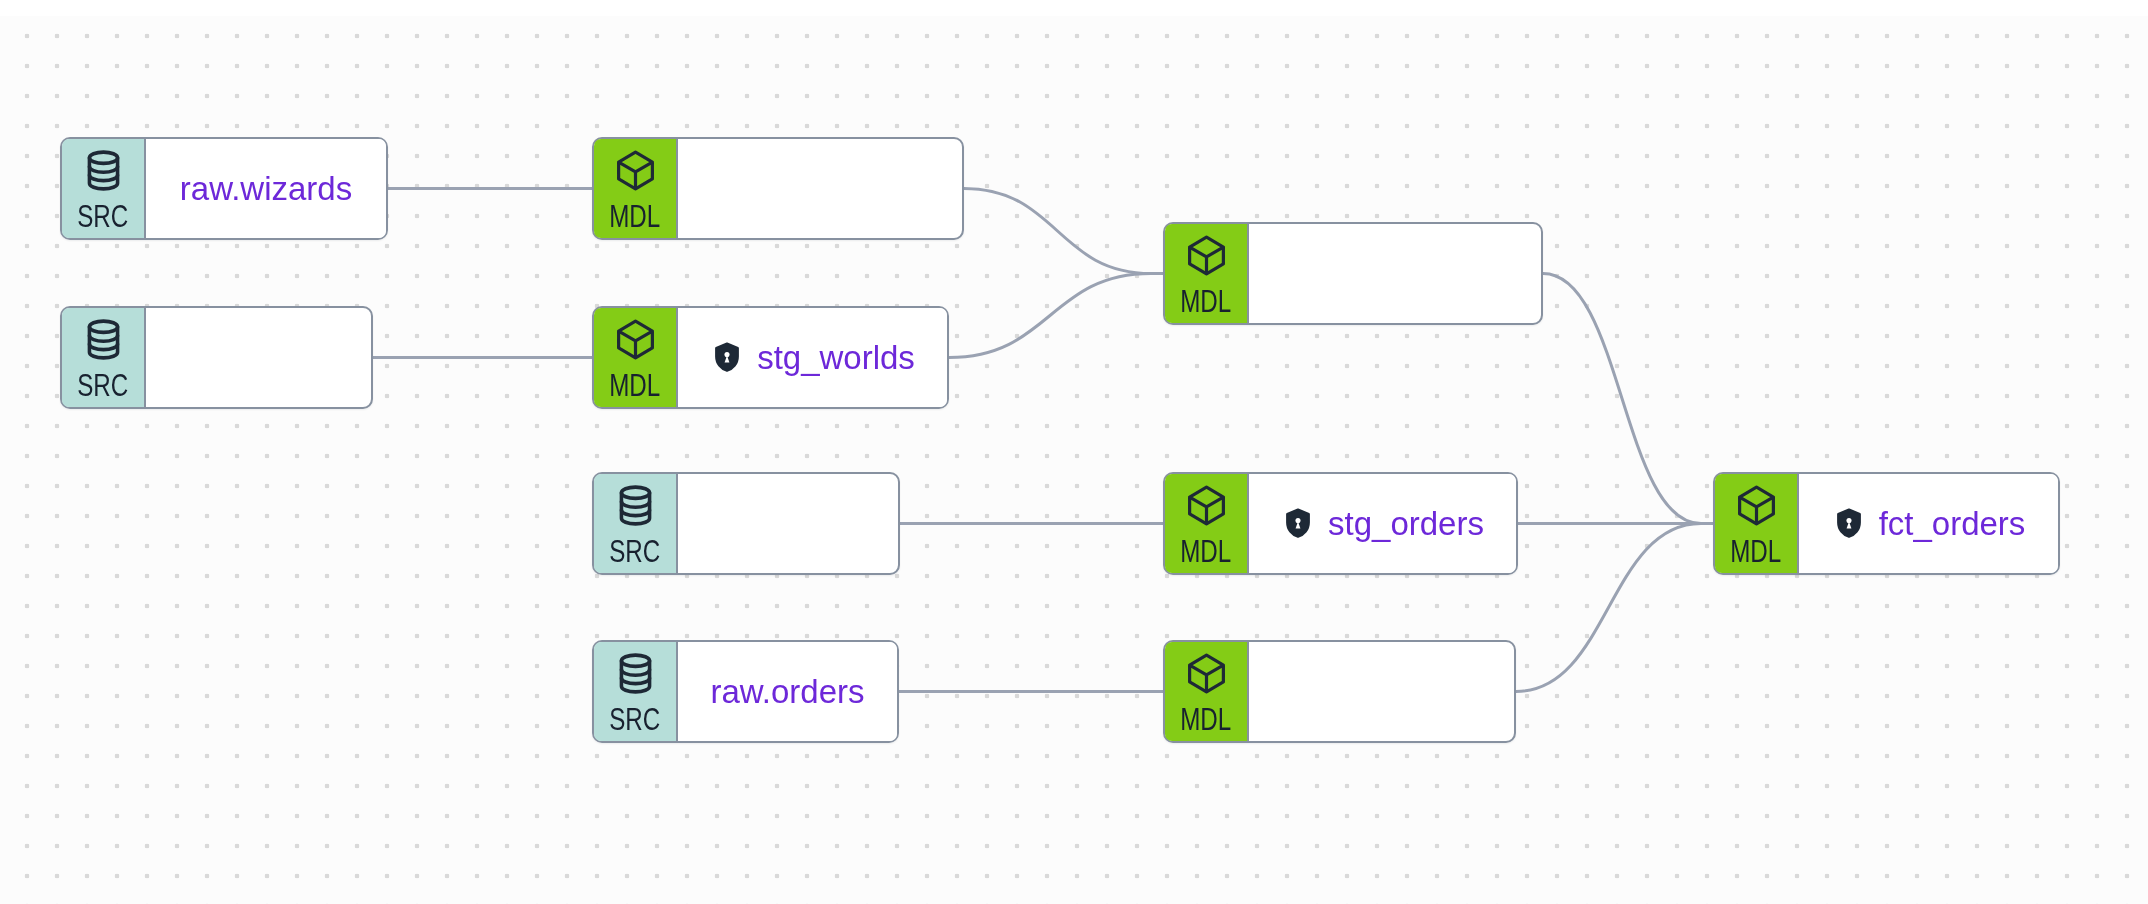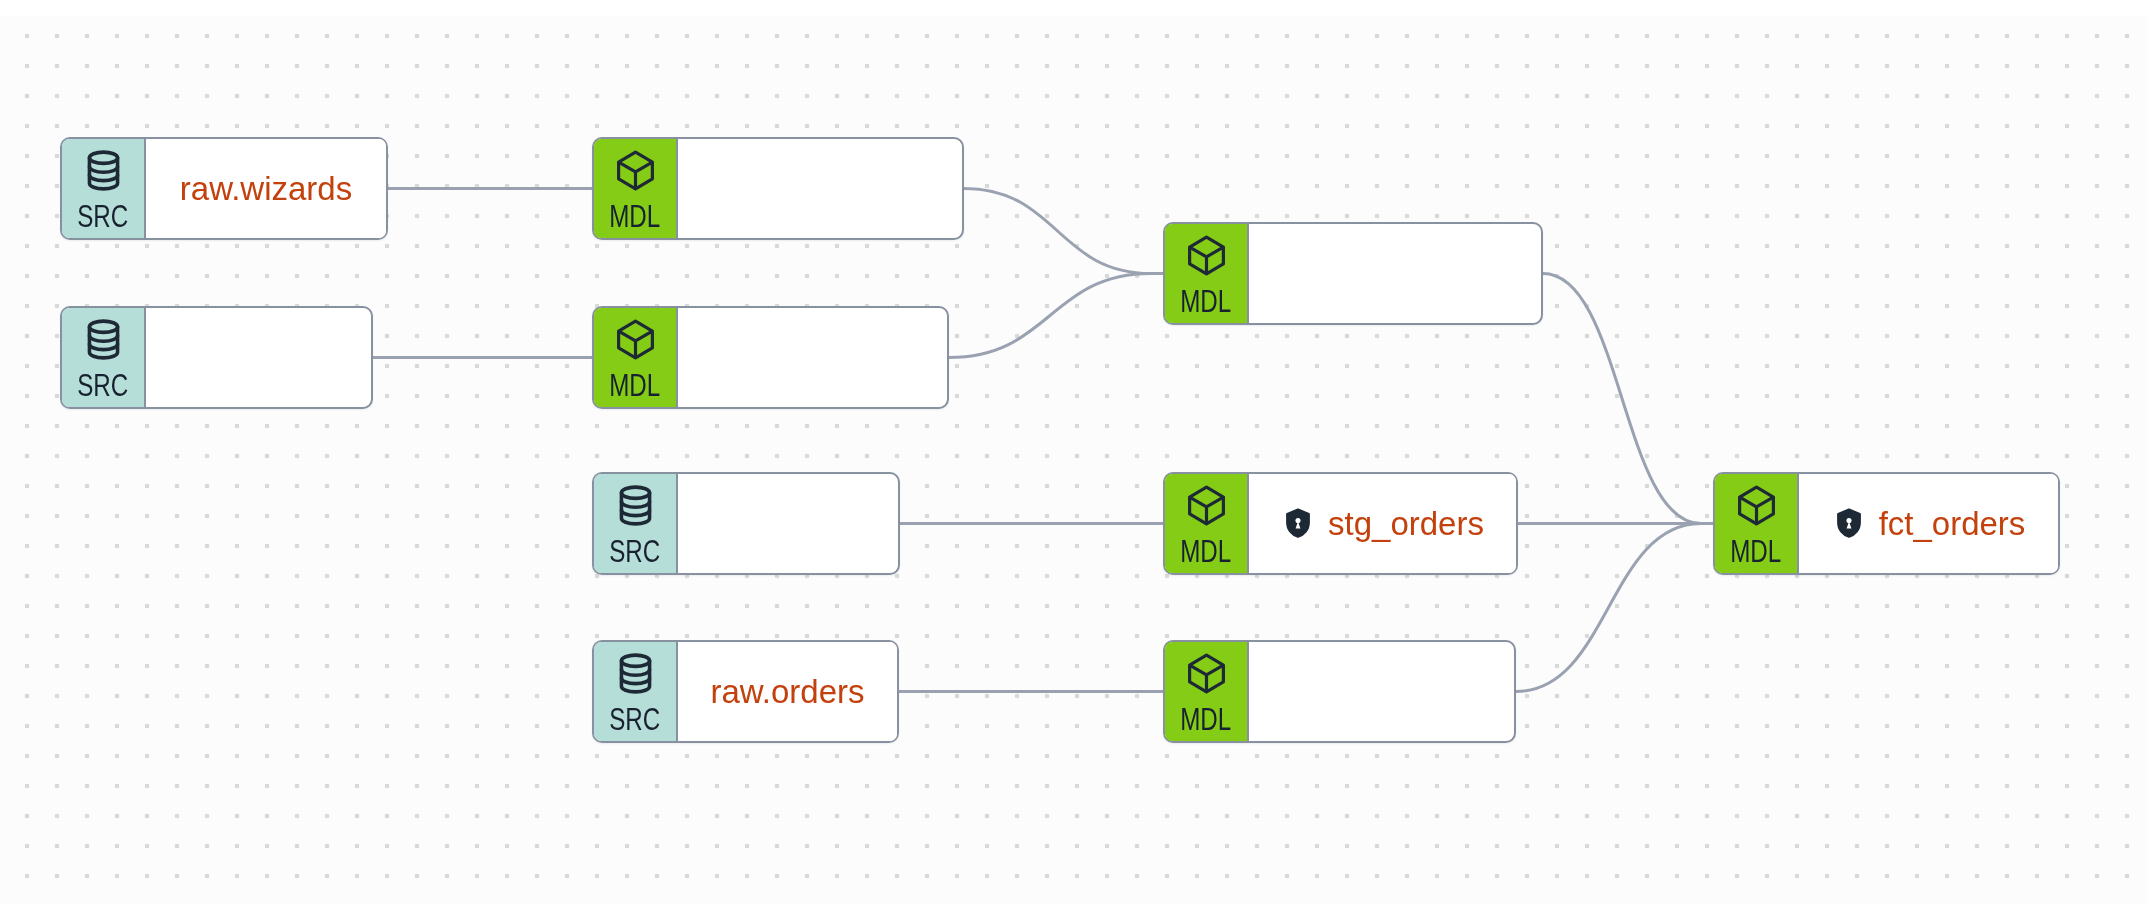--- a/index.html
+++ b/index.html
@@ -72,21 +72,21 @@
     justify-content: center;
     gap: 13px;
     padding: 0 14px;
     background: #ffffff;
     border-radius: 0 7px 7px 0;
   }
   .shield { width: 34px; height: 34px; flex: 0 0 34px; }
   .shield svg { width: 100%; height: 100%; display: block; }
   .node-label {
     font-size: 33px;
-    color: #c2410c;
+    color: #6d28d9;
     white-space: nowrap;
     font-weight: 400;
   }
   .cutoff-control {
     position: absolute;
     left: 86px; top: 898px;
     width: 21px; height: 8px;
     border-radius: 3px 3px 0 0;
   }
 </style>
@@ -148,81 +148,91 @@
   </div>
       <div class="node" style="left: 592px; top: 290px; width: 357px; height: 103px;">
     <div class="badge mdl">
       <span class="node-kind-icon">
             <svg viewBox="0 0 24 24" fill="none" stroke="#1e2936" stroke-width="1.7" stroke-linecap="round" stroke-linejoin="round">
       <path d="m21 7.5-9-5.25L3 7.5m18 0-9 5.25m9-5.25v9l-9 5.25M3 7.5l9 5.25M3 7.5v9l9 5.25m0-9v9"></path>
     </svg>
           </span>
       <span class="badge-label">MDL</span>
     </div>
-  </div>
-      <div class="node" style="left: 1163px; top: 206px; width: 380px; height: 103px;">
-    <div class="badge mdl">
-      <span class="node-kind-icon">
-            <svg viewBox="0 0 24 24" fill="none" stroke="#1e2936" stroke-width="1.7" stroke-linecap="round" stroke-linejoin="round">
-      <path d="m21 7.5-9-5.25L3 7.5m18 0-9 5.25m9-5.25v9l-9 5.25M3 7.5l9 5.25M3 7.5v9l9 5.25m0-9v9"></path>
-    </svg>
-          </span>
-      <span class="badge-label">MDL</span>
-    </div>
-  </div>
-      <div class="node" style="left: 592px; top: 456px; width: 308px; height: 103px;">
-    <div class="badge src">
-      <span class="node-kind-icon">
-            <svg viewBox="0 0 24 24" fill="none" stroke="#1e2936" stroke-width="1.9" stroke-linecap="round" stroke-linejoin="round">
-      <ellipse cx="12" cy="5.2" rx="7.5" ry="3"></ellipse>
-      <path d="M4.5 5.2v13.6c0 1.66 3.36 3 7.5 3s7.5-1.34 7.5-3V5.2"></path>
-      <path d="M4.5 9.9c0 1.66 3.36 3 7.5 3s7.5-1.34 7.5-3"></path>
-      <path d="M4.5 14.4c0 1.66 3.36 3 7.5 3s7.5-1.34 7.5-3"></path>
-    </svg>
-          </span>
-      <span class="badge-label">SRC</span>
-    </div>
-  </div>
-      <div class="node" style="left: 1163px; top: 456px; width: 355px; height: 103px;">
-    <div class="badge mdl">
-      <span class="node-kind-icon">
-            <svg viewBox="0 0 24 24" fill="none" stroke="#1e2936" stroke-width="1.7" stroke-linecap="round" stroke-linejoin="round">
-      <path d="m21 7.5-9-5.25L3 7.5m18 0-9 5.25m9-5.25v9l-9 5.25M3 7.5l9 5.25M3 7.5v9l9 5.25m0-9v9"></path>
-    </svg>
-          </span>
-      <span class="badge-label">MDL</span>
-    </div>
     <div class="node-body">
       <span class="shield">
             <svg viewBox="0 0 24 24">
       <path d="M12 1.8 19.6 4.9 v6 c0 5-3.3 8.8-7.6 10.1 C7.7 19.7 4.4 15.9 4.4 10.9 v-6 Z" fill="#1e2936" stroke="#1e2936" stroke-width="1.6" stroke-linejoin="round"></path>
       <circle cx="12" cy="9.6" r="1.8" fill="#ffffff"></circle>
       <path d="M12 10.3 L13.7 15.2 H10.3 Z" fill="#ffffff"></path>
     </svg>
           </span>
-      <span class="node-label">stg_orders</span>
-    </div>
-  </div>
-      <div class="node" style="left: 1713px; top: 456px; width: 347px; height: 103px;">
+      <span class="node-label">stg_worlds</span>
+    </div>
+  </div>
+      <div class="node" style="left: 1163px; top: 206px; width: 380px; height: 103px;">
+    <div class="badge mdl">
+      <span class="node-kind-icon">
+            <svg viewBox="0 0 24 24" fill="none" stroke="#1e2936" stroke-width="1.7" stroke-linecap="round" stroke-linejoin="round">
+      <path d="m21 7.5-9-5.25L3 7.5m18 0-9 5.25m9-5.25v9l-9 5.25M3 7.5l9 5.25M3 7.5v9l9 5.25m0-9v9"></path>
+    </svg>
+          </span>
+      <span class="badge-label">MDL</span>
+    </div>
+  </div>
+      <div class="node" style="left: 592px; top: 456px; width: 308px; height: 103px;">
+    <div class="badge src">
+      <span class="node-kind-icon">
+            <svg viewBox="0 0 24 24" fill="none" stroke="#1e2936" stroke-width="1.9" stroke-linecap="round" stroke-linejoin="round">
+      <ellipse cx="12" cy="5.2" rx="7.5" ry="3"></ellipse>
+      <path d="M4.5 5.2v13.6c0 1.66 3.36 3 7.5 3s7.5-1.34 7.5-3V5.2"></path>
+      <path d="M4.5 9.9c0 1.66 3.36 3 7.5 3s7.5-1.34 7.5-3"></path>
+      <path d="M4.5 14.4c0 1.66 3.36 3 7.5 3s7.5-1.34 7.5-3"></path>
+    </svg>
+          </span>
+      <span class="badge-label">SRC</span>
+    </div>
+  </div>
+      <div class="node" style="left: 1163px; top: 456px; width: 355px; height: 103px;">
     <div class="badge mdl">
       <span class="node-kind-icon">
             <svg viewBox="0 0 24 24" fill="none" stroke="#1e2936" stroke-width="1.7" stroke-linecap="round" stroke-linejoin="round">
       <path d="m21 7.5-9-5.25L3 7.5m18 0-9 5.25m9-5.25v9l-9 5.25M3 7.5l9 5.25M3 7.5v9l9 5.25m0-9v9"></path>
     </svg>
           </span>
       <span class="badge-label">MDL</span>
     </div>
     <div class="node-body">
       <span class="shield">
             <svg viewBox="0 0 24 24">
       <path d="M12 1.8 19.6 4.9 v6 c0 5-3.3 8.8-7.6 10.1 C7.7 19.7 4.4 15.9 4.4 10.9 v-6 Z" fill="#1e2936" stroke="#1e2936" stroke-width="1.6" stroke-linejoin="round"></path>
       <circle cx="12" cy="9.6" r="1.8" fill="#ffffff"></circle>
       <path d="M12 10.3 L13.7 15.2 H10.3 Z" fill="#ffffff"></path>
     </svg>
           </span>
+      <span class="node-label">stg_orders</span>
+    </div>
+  </div>
+      <div class="node" style="left: 1713px; top: 456px; width: 347px; height: 103px;">
+    <div class="badge mdl">
+      <span class="node-kind-icon">
+            <svg viewBox="0 0 24 24" fill="none" stroke="#1e2936" stroke-width="1.7" stroke-linecap="round" stroke-linejoin="round">
+      <path d="m21 7.5-9-5.25L3 7.5m18 0-9 5.25m9-5.25v9l-9 5.25M3 7.5l9 5.25M3 7.5v9l9 5.25m0-9v9"></path>
+    </svg>
+          </span>
+      <span class="badge-label">MDL</span>
+    </div>
+    <div class="node-body">
+      <span class="shield">
+            <svg viewBox="0 0 24 24">
+      <path d="M12 1.8 19.6 4.9 v6 c0 5-3.3 8.8-7.6 10.1 C7.7 19.7 4.4 15.9 4.4 10.9 v-6 Z" fill="#1e2936" stroke="#1e2936" stroke-width="1.6" stroke-linejoin="round"></path>
+      <circle cx="12" cy="9.6" r="1.8" fill="#ffffff"></circle>
+      <path d="M12 10.3 L13.7 15.2 H10.3 Z" fill="#ffffff"></path>
+    </svg>
+          </span>
       <span class="node-label">fct_orders</span>
     </div>
   </div>
       <div class="node" style="left: 592px; top: 624px; width: 307px; height: 103px;">
     <div class="badge src">
       <span class="node-kind-icon">
             <svg viewBox="0 0 24 24" fill="none" stroke="#1e2936" stroke-width="1.9" stroke-linecap="round" stroke-linejoin="round">
       <ellipse cx="12" cy="5.2" rx="7.5" ry="3"></ellipse>
       <path d="M4.5 5.2v13.6c0 1.66 3.36 3 7.5 3s7.5-1.34 7.5-3V5.2"></path>
       <path d="M4.5 9.9c0 1.66 3.36 3 7.5 3s7.5-1.34 7.5-3"></path>

